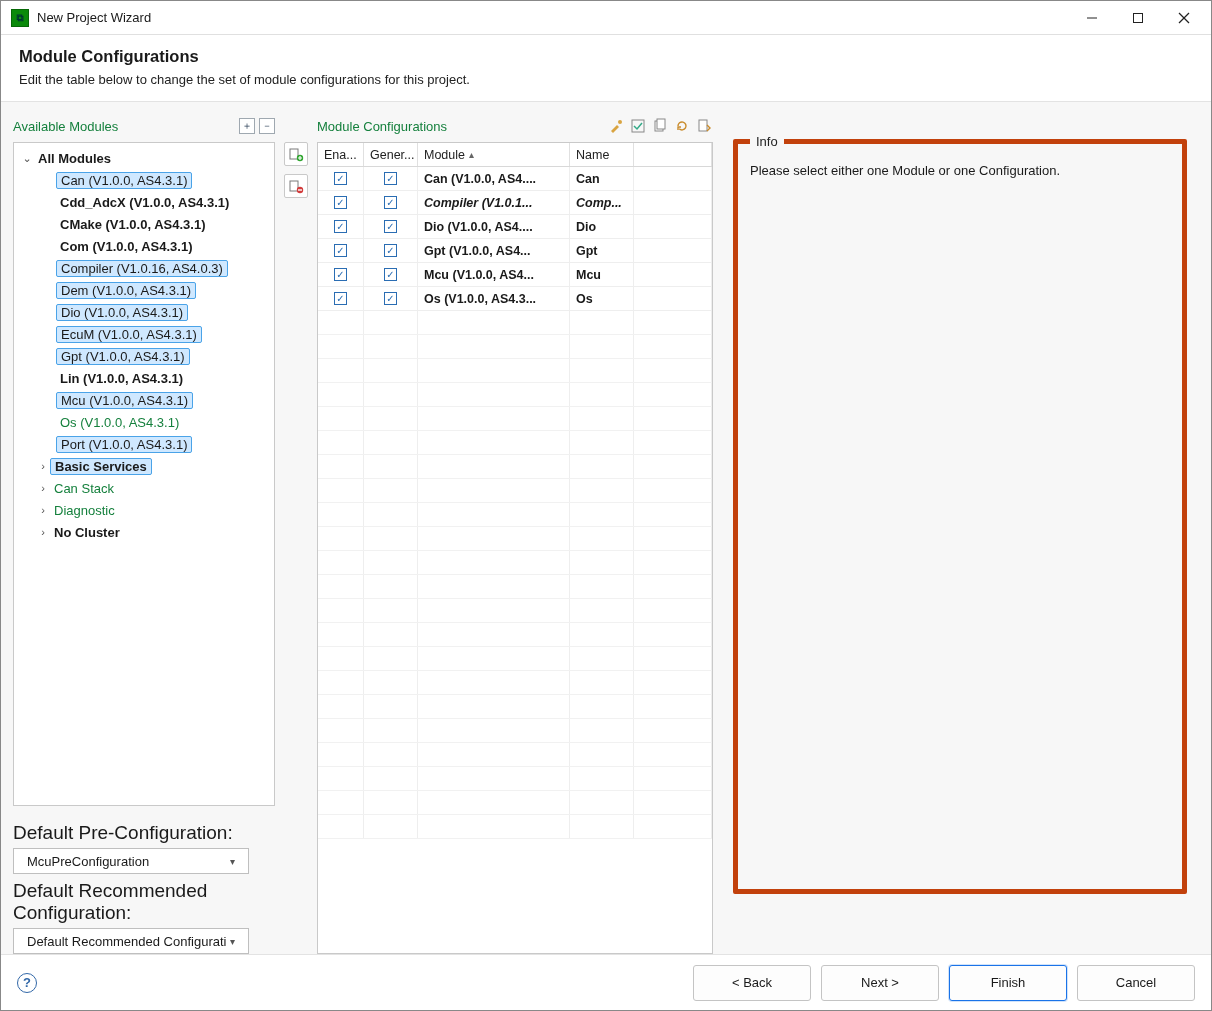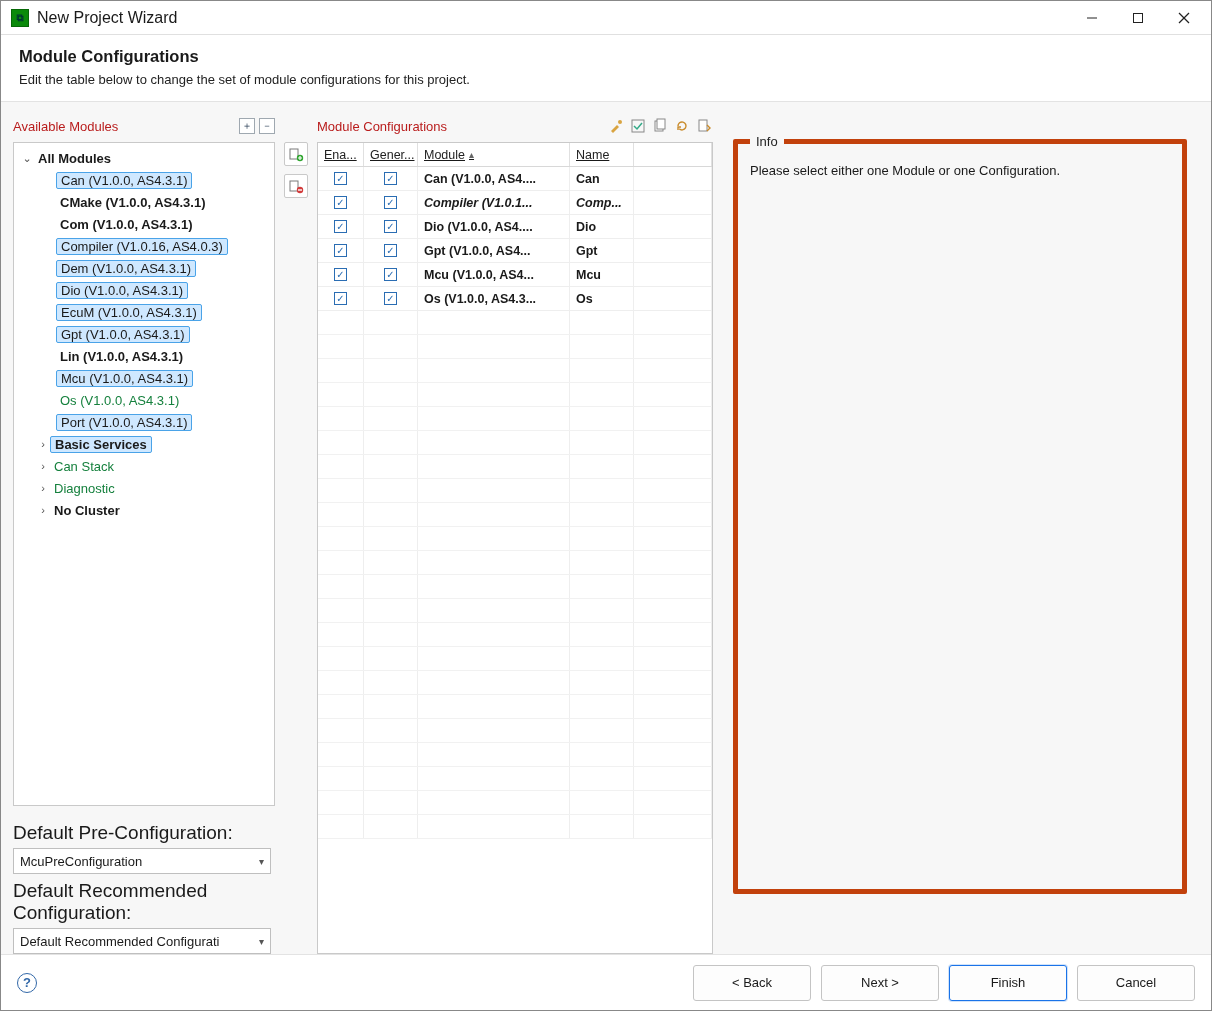--- a/index.html
+++ b/index.html
@@ -1,57 +1,57 @@
 <!DOCTYPE html>
 <html><head>
 <meta charset="utf-8">
 <style>
   * { box-sizing: border-box; }
   html, body { margin:0; padding:0; height:100%; font-family: "Segoe UI", Arial, sans-serif; font-size:13px; color:#1a1a1a; background:#fff; }
   .window { width:1212px; height:1011px; border:1px solid #888; display:flex; flex-direction:column; background:#fff; }
   
   .titlebar { height:34px; display:flex; align-items:center; border-bottom:1px solid #e0e0e0; padding:0 4px; }
   .titlebar .app-icon { width:18px; height:18px; background:#0a8a0a; display:inline-flex; align-items:center; justify-content:center; border:1px solid #066806; margin:0 8px 0 6px; font-size:10px; font-weight:bold; color:#033; }
-  .titlebar .title { flex:0 0 auto; font-size:16px; }
+  .titlebar .title { flex:0 0 auto; font-size:13px; }
   .titlebar .spacer { flex:1; }
   .win-btn { width:46px; height:32px; display:flex; align-items:center; justify-content:center; color:#222; }
   .win-btn svg { width:12px; height:12px; }
   
   .header { padding:12px 18px 14px 18px; border-bottom:1px solid #e3e3e3; }
   .header h1 { margin:0 0 6px 0; font-size:16.5px; font-weight:700; }
   .header p { margin:0; font-size:13px; color:#222; }
   
   .body { flex:1; display:flex; background:#f7f7f7; padding:12px 12px 0 12px; gap:0; min-height:0; }
   .col-left { width:262px; display:flex; flex-direction:column; }
   .col-mid-btns { width:42px; padding-top:28px; display:flex; flex-direction:column; align-items:center; gap:8px; }
   .col-table { width:396px; display:flex; flex-direction:column; }
   .col-info { flex:1; padding:6px 10px 0 18px; }
   
   .sec-head { display:flex; align-items:center; height:24px; margin-bottom:4px; }
-  .sec-head .lbl { font-size:13px; color:#b91c1c; }
+  .sec-head .lbl { font-size:13px; color:#15803d; }
   .sec-head .sp { flex:1; }
   .mini-btn { width:16px; height:16px; border:1px solid #9fa8b0; display:flex; align-items:center; justify-content:center; margin-left:4px; font-size:10px; background:#fff; color:#2d4158; line-height:1; }
   .toolbar-ico { width:18px; height:18px; display:flex; align-items:center; justify-content:center; margin-left:4px; }
   .toolbar-ico svg { width:16px; height:16px; }
   
   .tree-box { flex:1; background:#fff; border:1px solid #c9c9c9; overflow:auto; padding:4px 0; }
   .tree-row { display:flex; align-items:center; height:22px; white-space:nowrap; padding-left:6px; }
   .tree-row .caret { width:14px; text-align:center; color:#555; font-size:11px; }
   .tree-row .tlabel { padding:0 4px; }
   .tree-row.bold .tlabel { font-weight:700; }
   .tree-row.dim .tlabel { color:#15803d; }
   .tree-row.hl .tlabel { background:#cfe8ff; border:1px solid #4aa3e8; border-radius:2px; padding:0 4px; }
   .tree-row.indent1 { padding-left:22px; }
   .tree-row.indent2 { padding-left:42px; }
   
   .sq-btn { width:24px; height:24px; border:1px solid #c9c9c9; background:#fff; display:flex; align-items:center; justify-content:center; border-radius:2px; }
   .sq-btn svg { width:16px; height:16px; }
   
   .table-box { flex:1; background:#fff; border:1px solid #c9c9c9; display:flex; flex-direction:column; overflow:hidden; }
-  .thead { display:flex; background:#fff; border-bottom:1px solid #d8d8d8; height:24px; align-items:stretch;text-decoration:underline; }
+  .thead { display:flex; background:#fff; border-bottom:1px solid #d8d8d8; height:24px; align-items:stretch; }
   .th { border-right:1px solid #e0e0e0; padding:3px 6px; font-size:12.5px; color:#222; display:flex; align-items:center; gap:4px; overflow:hidden; text-overflow:ellipsis; white-space:nowrap;}
   .col-ena { width:46px; }
   .col-gen { width:54px; }
   .col-mod { width:152px; }
   .col-name { width:64px; }
   .col-rest { flex:1; }
   .sort-arrow { font-size:10px; color:#666; }
   .tbody { flex:1; overflow:auto; }
   .trow { display:flex; height:24px; align-items:center; border-bottom:1px solid #eee; }
   .trow.selected { background:#d9d9d9; }
@@ -61,21 +61,21 @@
   .td.bold { font-weight:700; }
   .td.italic { font-style:italic; }
   .chk { width:13px; height:13px; border:1px solid #2a6db3; background:#fff; display:inline-flex; align-items:center; justify-content:center; }
   .chk::after { content:"✓"; font-size:10px; color:#2a6db3; line-height:1; }
   
   fieldset.info { border:5px solid #c2410c; border-radius:2px; padding:14px 12px 0 12px; margin-top:14px; height:760px; }
   fieldset.info legend { padding:0 6px; color:#222; font-size:13px; }
   
   .left-bottom { padding-top:10px; }
   .left-bottom .lbl2 { font-size:19px; margin:6px 0 4px 0; display:block; }
-  .combo { width:258px; height:26px; border:1px solid #bfbfbf; background:#fff; display:flex; align-items:center; padding:0 6px; justify-content:space-between; }
+  .combo { width:236px; height:26px; border:1px solid #bfbfbf; background:#fff; display:flex; align-items:center; padding:0 13px; justify-content:space-between; }
   .combo .ctext { overflow:hidden; text-overflow:ellipsis; white-space:nowrap; }
   .combo .carrow { font-size:10px; color:#555; }
   
   .footer { height:56px; border-top:1px solid #e3e3e3; display:flex; align-items:center; padding:0 16px; background:#fff; }
   .help-circ { width:20px; height:20px; border:1.5px solid #3268a8; border-radius:50%; color:#3268a8; display:flex; align-items:center; justify-content:center; font-size:13px; font-weight:700; }
   .footer .sp { flex:1; }
   .btn { min-width:118px; height:36px; border:1px solid #c4c4c4; background:#fdfdfd; border-radius:3px; margin-left:10px; display:flex; align-items:center; justify-content:center; font-size:13px; padding:0 18px; }
   .btn.primary { border-color:#1a73e8; box-shadow:0 0 0 1px rgba(26,115,232,0.2); }
 </style>
 </head>
@@ -125,20 +125,23 @@
       </div>
 
       <div class="tree-box" id="tree-box">
 
       <div class="tree-row bold">
             <span class="caret">⌄</span>
             <span class="tlabel">All Modules</span>
           </div>
           <div class="tree-row indent2 hl">
             <span class="tlabel">Can (V1.0.0, AS4.3.1)</span>
+          </div>
+          <div class="tree-row indent2 bold">
+            <span class="tlabel">Cdd_AdcX (V1.0.0, AS4.3.1)</span>
           </div>
           <div class="tree-row indent2 bold">
             <span class="tlabel">CMake (V1.0.0, AS4.3.1)</span>
           </div>
           <div class="tree-row indent2 bold">
             <span class="tlabel">Com (V1.0.0, AS4.3.1)</span>
           </div>
           <div class="tree-row indent2 hl">
             <span class="tlabel">Compiler (V1.0.16, AS4.0.3)</span>
           </div>

